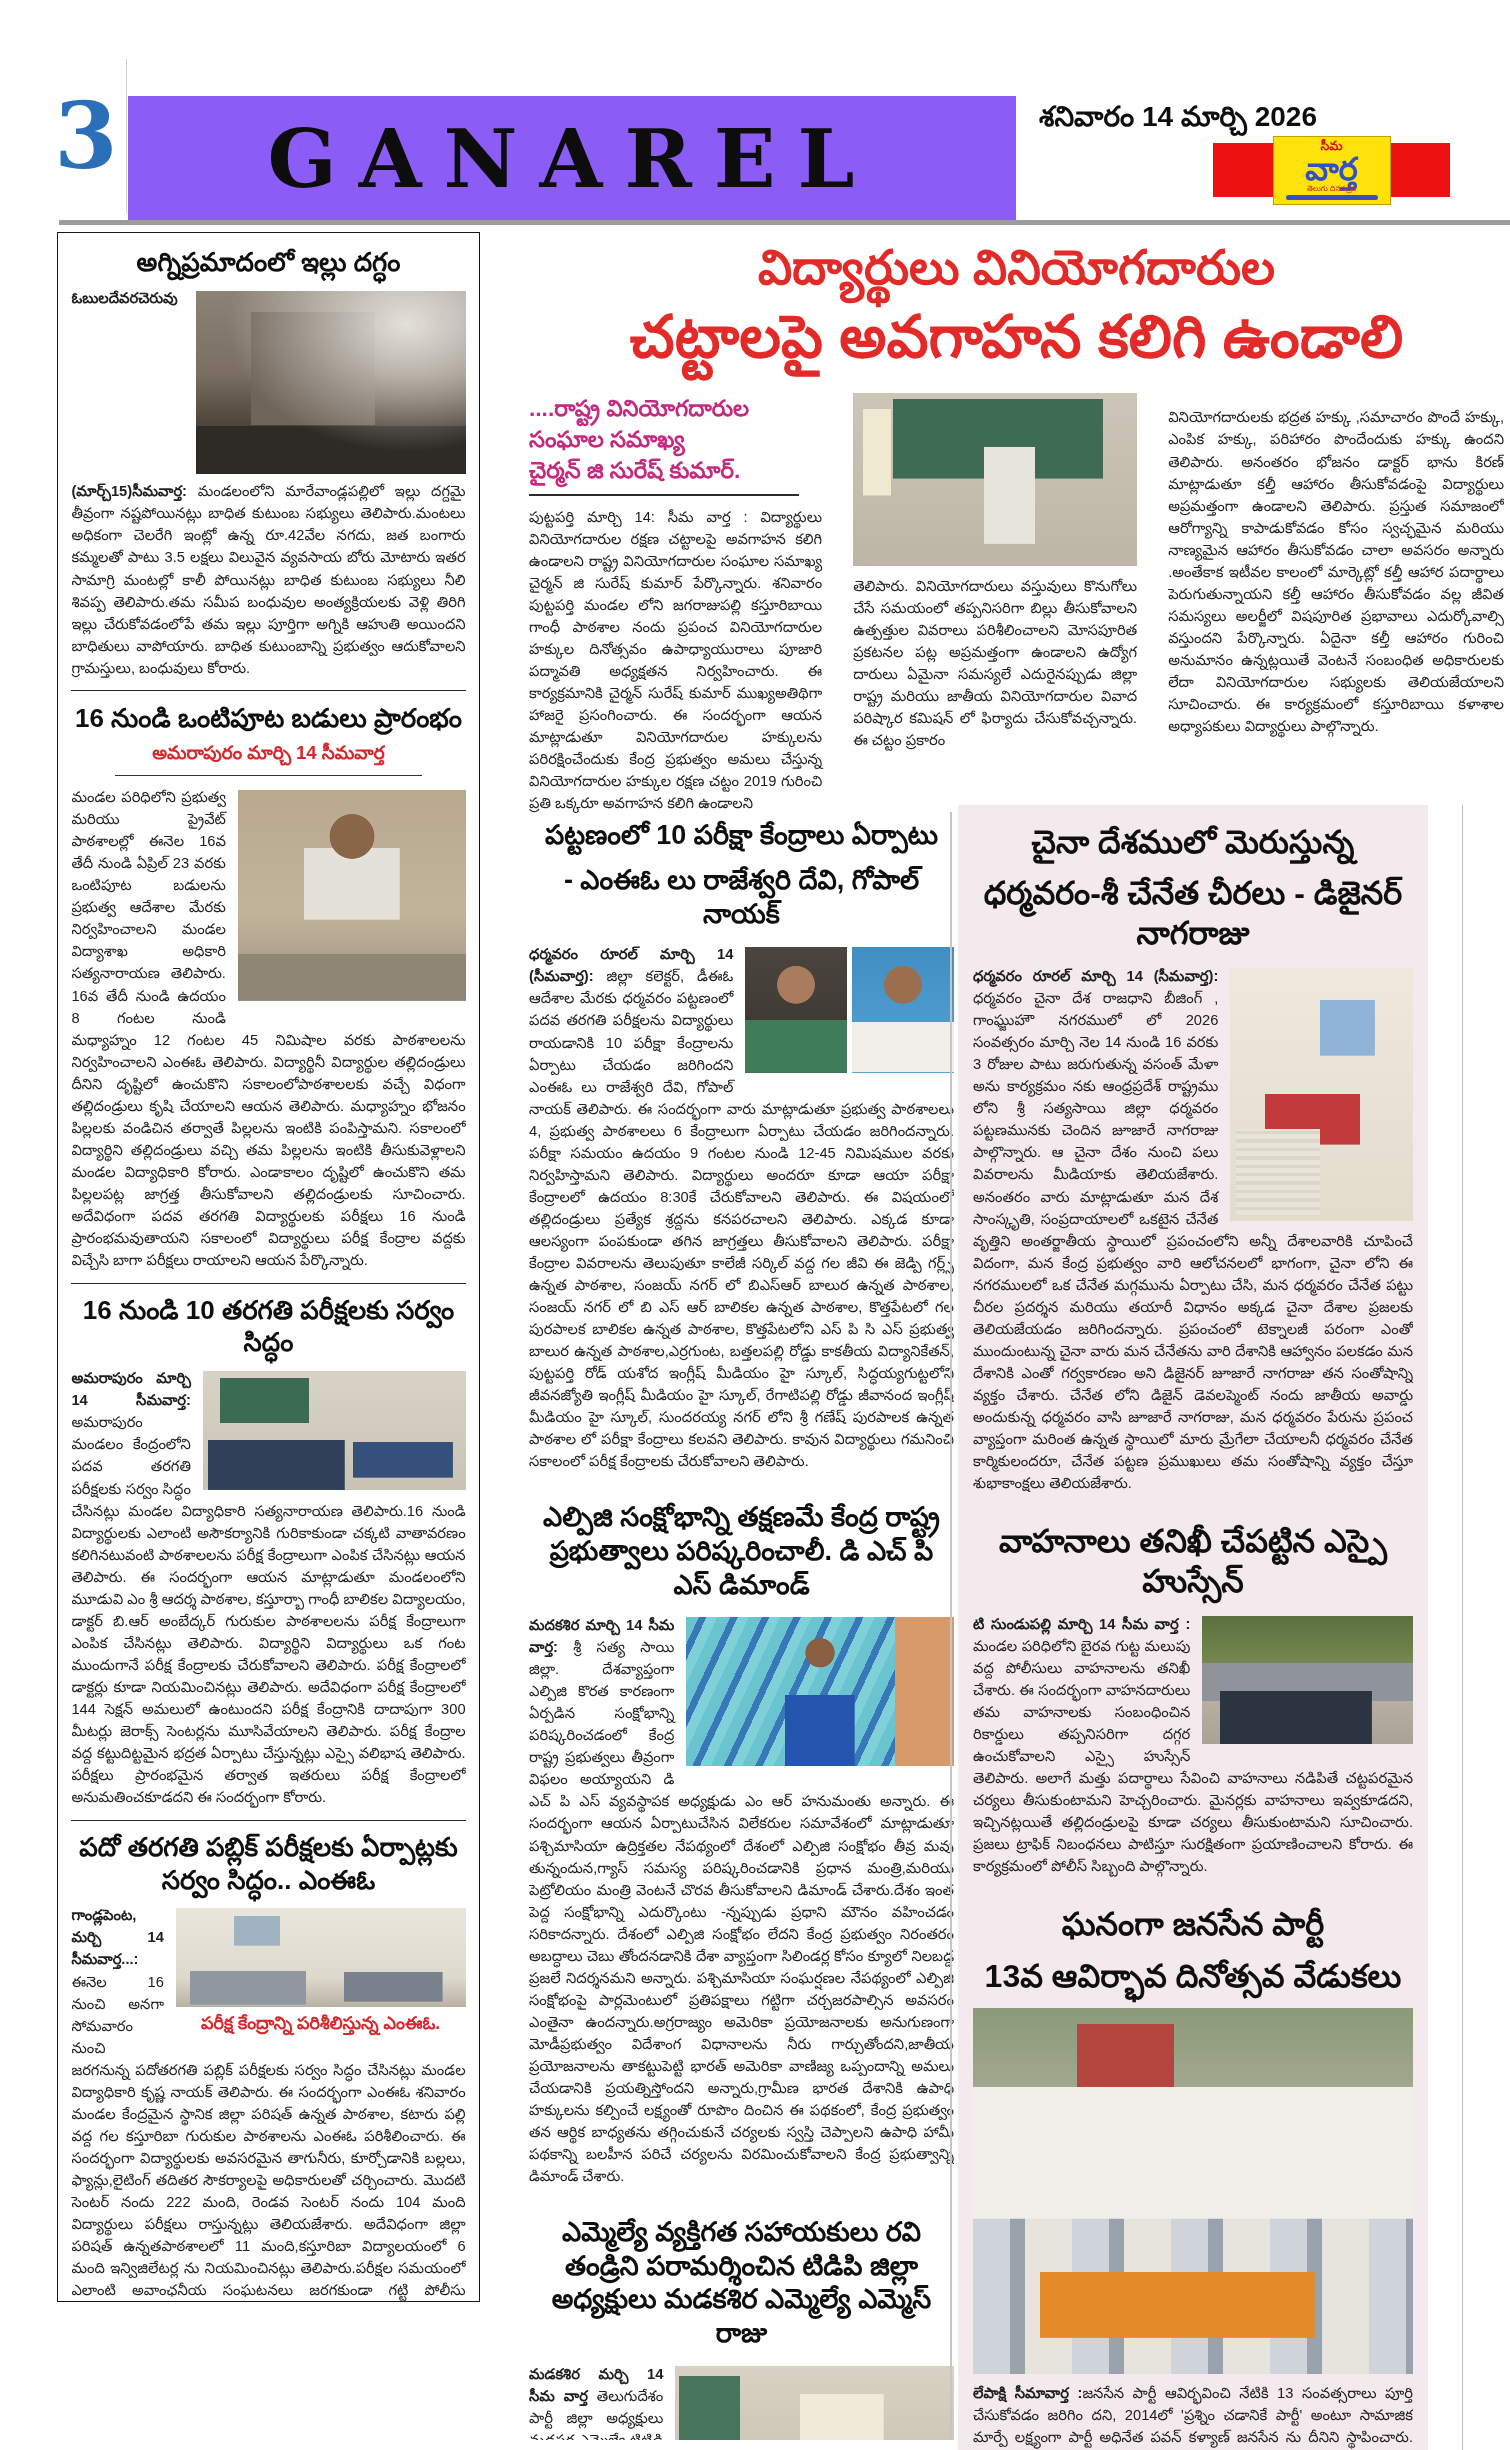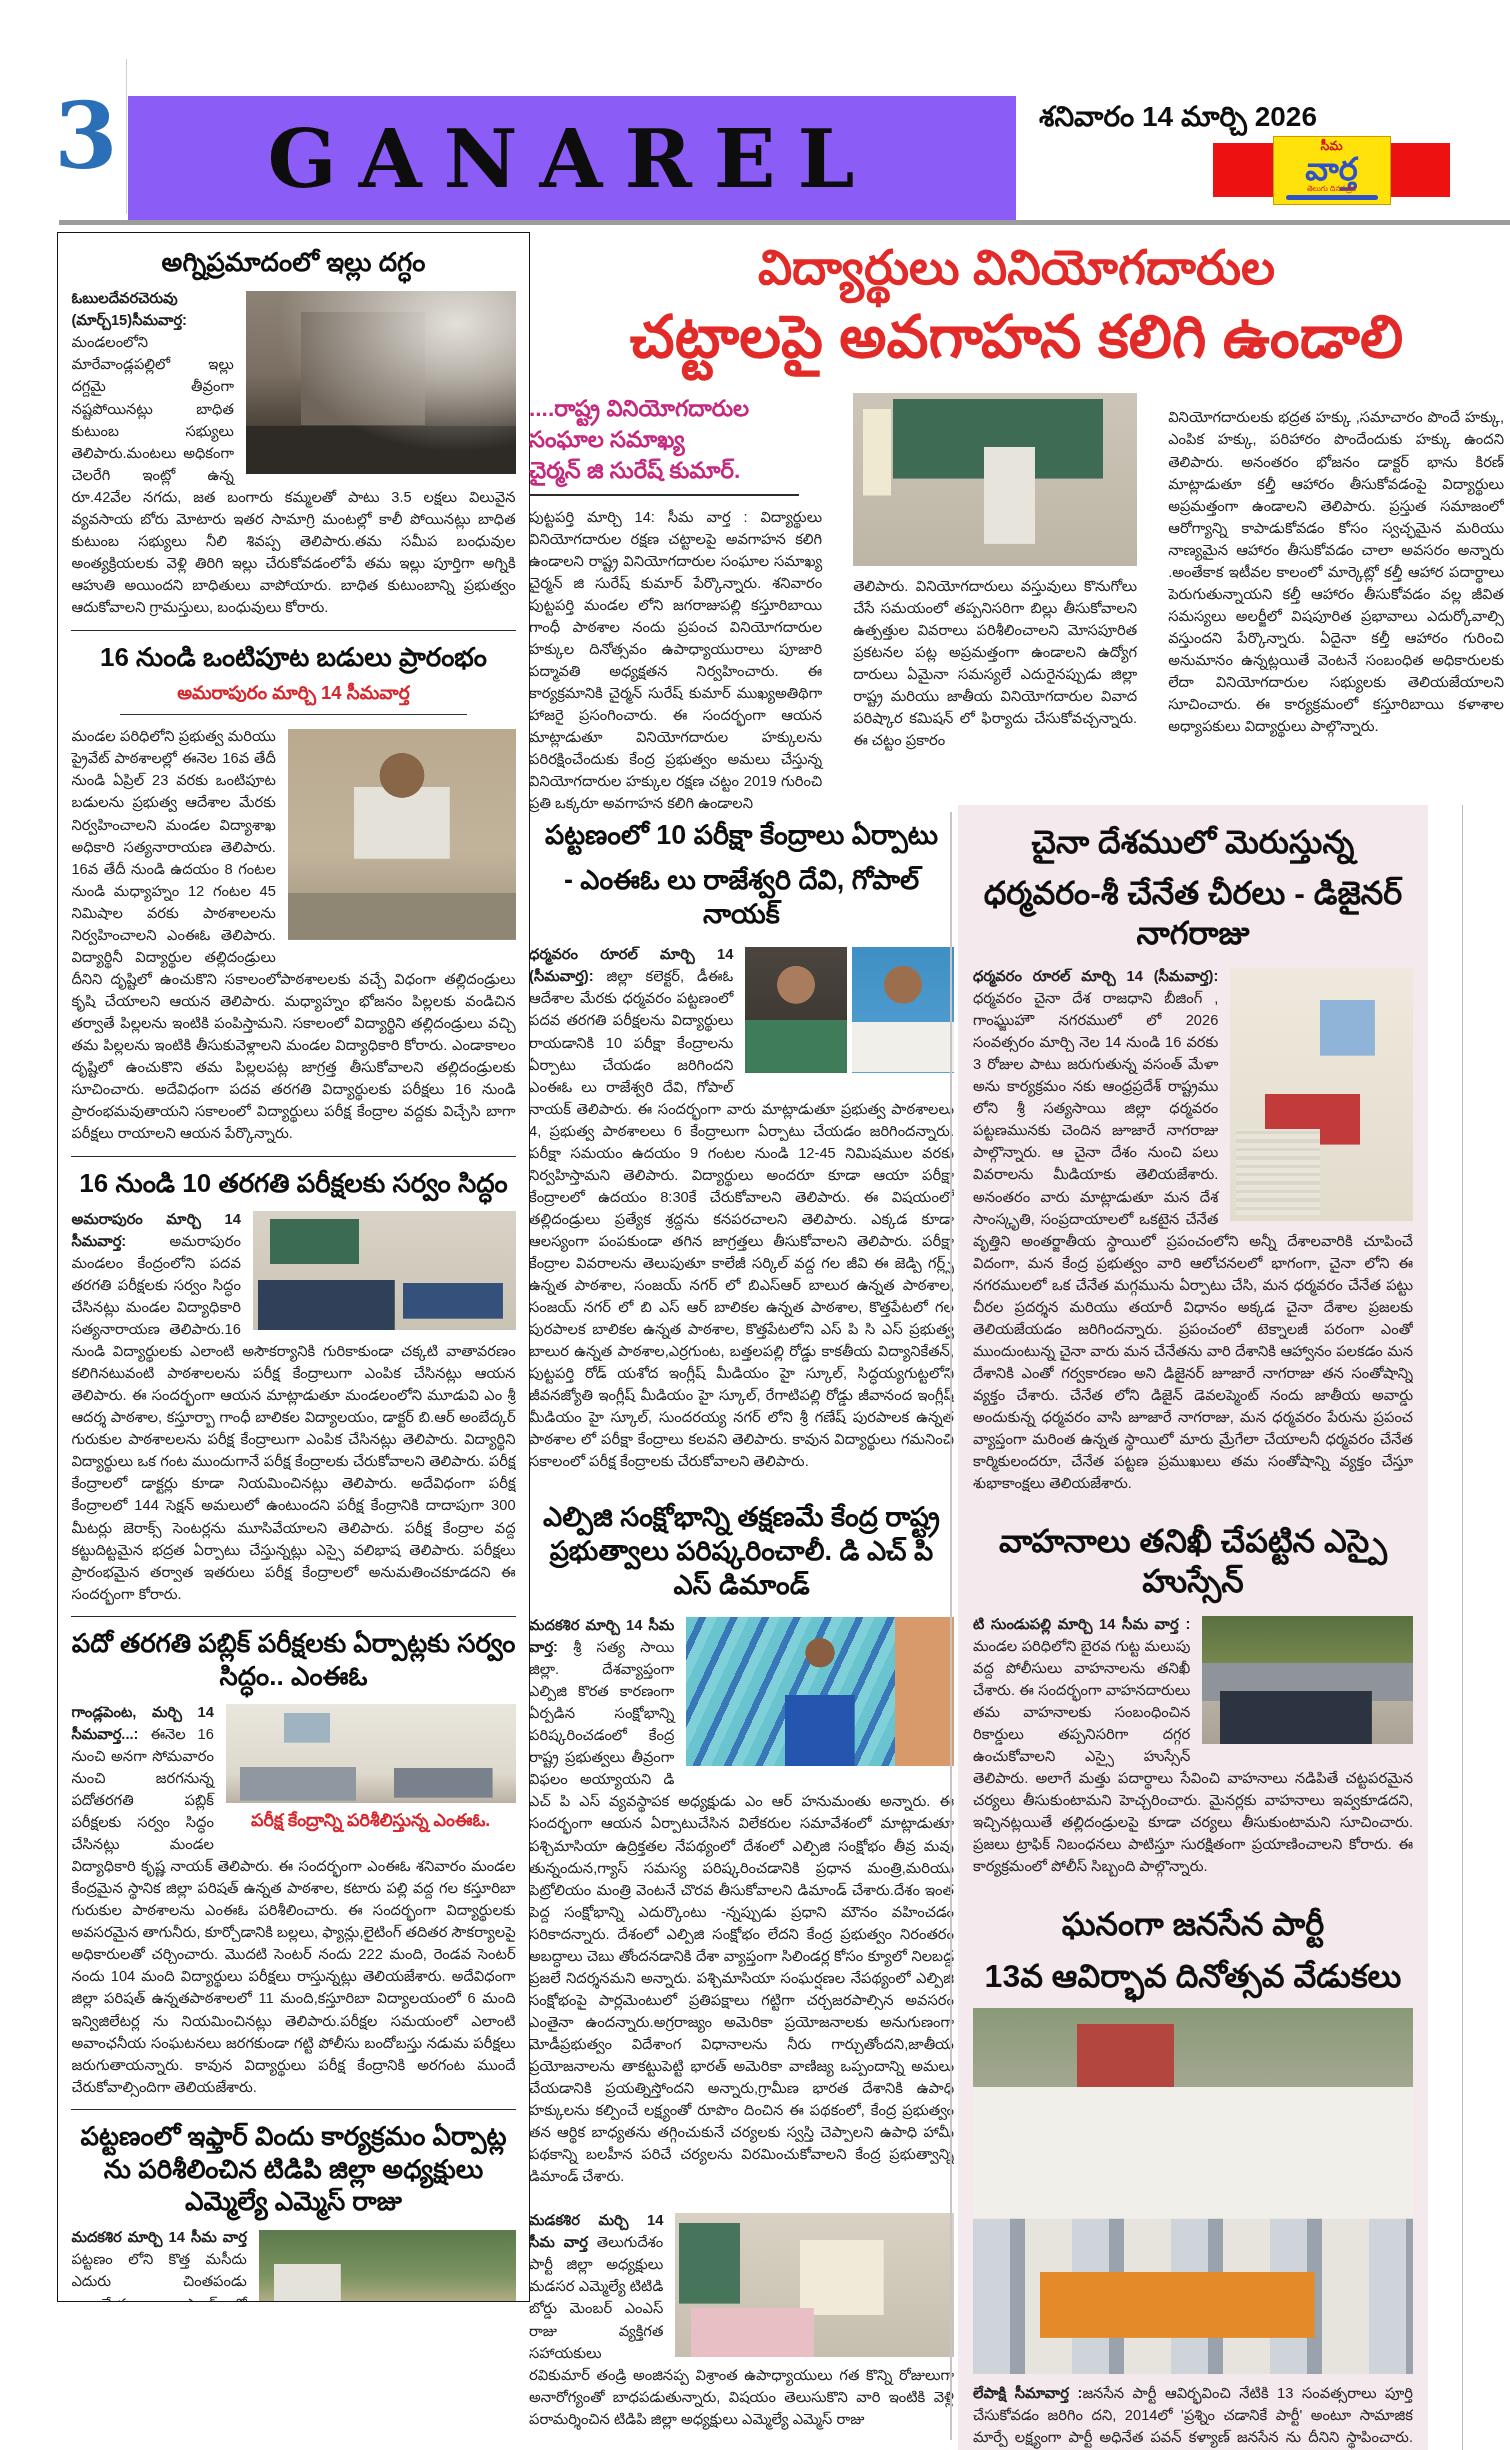--- a/index.html
+++ b/index.html
@@ -21,21 +21,21 @@
   .logo-main{font-size:32px;font-weight:bold;color:#2f52c8;}
   .logo-tag{font-size:7.6px;color:#c22;}
   .logo-swoosh{width:92px;height:5px;background:#2f52c8;border-radius:2.5px;margin-top:2.5px;}
   .head-rule{position:absolute;left:59px;top:220px;width:1452px;height:5px;background:#9c9c9c;}
   
   .hl{font-weight:bold;color:#0f0f0f;text-align:center;line-height:1.25;}
   .dl{font-weight:bold;}
   .bd{font-size:14.7px;line-height:1.5;text-align:justify;color:#202020;}
   .bd b{white-space:pre-wrap;}
   
-  .left-box{position:absolute;left:57px;top:232px;width:473px;height:2070px;border:1.7px solid #161616;
+  .left-box{position:absolute;left:57px;top:232px;width:423px;height:2070px;border:1.7px solid #161616;
             padding:11.7px 13.4px;box-sizing:border-box;overflow:hidden;}
   .l-art{overflow:hidden;}
   .l-art + .l-art{border-top:0.8px solid #2a2a2a;margin-top:11.7px;padding-top:8.4px;}
   .l-art .hl{font-size:26px;margin:1.7px 0 8.4px 0;}
   .red-dateline{color:#d9262b;font-weight:bold;text-align:center;font-size:18.5px;
                 border-bottom:1.7px solid #333;width:78%;margin:0 auto 10px auto;padding-bottom:6.7px;}
   figure{margin:0;}
   .ph{float:right;margin:3.4px 0 6.7px 11.7px;background-repeat:no-repeat;background-color:#9a948a;}
   .fig-r{float:right;margin:3.4px 0 6.7px 11.7px;}
   .fig-r .ph{float:none;margin:0;}
@@ -229,20 +229,21 @@
 
     <div class="m-art">
       <div class="hl">ఎల్పిజి సంక్షోభాన్ని తక్షణమే కేంద్ర రాష్ట్ర ప్రభుత్వాలు పరిష్కరించాలీ.  డి ఎచ్ పి ఎస్ డిమాండ్</div>
       <div class="bd">
         <div class="ph ph-vest"></div>
         <b class="dl">మదకశిర మార్చి 14 సీమ వార్త: </b><span>శ్రీ సత్య సాయి జిల్లా. దేశవ్యాప్తంగా ఎల్పిజి కొరత కారణంగా ఏర్పడిన సంక్షోభాన్ని పరిష్కరించడంలో కేంద్ర రాష్ట్ర ప్రభుత్వలు తీవ్రంగా విఫలం అయ్యాయని డి ఎచ్ పి ఎస్ వ్యవస్థాపక అధ్యక్షుడు ఎం ఆర్ హనుమంతు అన్నారు. ఈ సందర్భంగా ఆయన ఏర్పాటుచేసిన విలేకరుల సమావేశంలో మాట్లాడుతూ పశ్చిమాసియా ఉద్రిక్తతల నేపథ్యంలో దేశంలో ఎల్పిజి సంక్షోభం తీవ్ర మవు తున్నందున,గ్యాస్ సమస్య పరిష్కరించడానికి ప్రధాన మంత్రి,మరియు పెట్రోలియం మంత్రి వెంటనే చొరవ తీసుకోవాలని డిమాండ్ చేశారు.దేశం ఇంత పెద్ద సంక్షోభాన్ని ఎదుర్కొంటు -న్నప్పుడు ప్రధాని మౌనం వహించడం సరికాదన్నారు. దేశంలో ఎల్పిజి సంక్షోభం లేదని కేంద్ర ప్రభుత్వం నిరంతరం అబద్ధాలు చెబు తోందనడానికి దేశా వ్యాప్తంగా సిలిండర్ల కోసం క్యూలో నిలబడ్డ ప్రజలే నిదర్శనమని అన్నారు. పశ్చిమాసియా సంఘర్షణల నేపథ్యంలో ఎల్పిజి సంక్షోభంపై పార్లమెంటులో ప్రతిపక్షాలు గట్టిగా చర్చజరపాల్సిన అవసరం ఎంతైనా ఉందన్నారు.అగ్రరాజ్యం అమెరికా ప్రయోజనాలకు అనుగుణంగా మోడీప్రభుత్వం విదేశాంగ విధానాలను నీరు గార్చుతోందని,జాతీయ ప్రయోజనాలను తాకట్టుపెట్టి భారత్ అమెరికా వాణిజ్య ఒప్పందాన్ని అమలు చేయడానికి ప్రయత్నిస్తోందని అన్నారు,గ్రామీణ భారత దేశానికి ఉపాధి హక్కులను కల్పించే లక్ష్యంతో రూపొం దించిన ఈ పథకంలో, కేంద్ర ప్రభుత్వం తన ఆర్థిక బాధ్యతను తగ్గించుకునే చర్యలకు స్వస్తి చెప్పాలని  ఉపాధి హామీ పథకాన్ని బలహీన పరిచే చర్యలను విరమించుకోవాలని కేంద్ర ప్రభుత్వాన్ని డిమాండ్ చేశారు.</span>
       </div>
     </div>
 
     <div class="m-art">
+      <div class="hl">ఎమ్మెల్యే వ్యక్తిగత సహాయకులు రవి తండ్రిని పరామర్శించిన టిడిపి జిల్లా అధ్యక్షులు మడకశిర ఎమ్మెల్యే ఎమ్మెస్ రాజు</div>
       <div class="bd">
         <div class="ph ph-bed"></div>
         <b class="dl">మడకశిర మర్చి 14 సీమ వార్త </b><span>తెలుగుదేశం పార్టీ జిల్లా అధ్యక్షులు మడసర ఎమ్మెల్యే టిటిడి బోర్డు మెంబర్ ఎంఎస్ రాజు వ్యక్తిగత సహాయకులు రవికుమార్ తండ్రి అంజినప్ప విశ్రాంత ఉపాధ్యాయులు గత కొన్ని రోజులుగా అనారోగ్యంతో బాధపడుతున్నారు, విషయం తెలుసుకొని వారి ఇంటికి వెళ్లి పరామర్శించిన టిడిపి జిల్లా అధ్యక్షులు ఎమ్మెల్యే ఎమ్మెస్ రాజు</span>
       </div>
     </div>
 
   </div>
 
   <div class="col-sep"></div>
   <div class="right-edge"></div>

